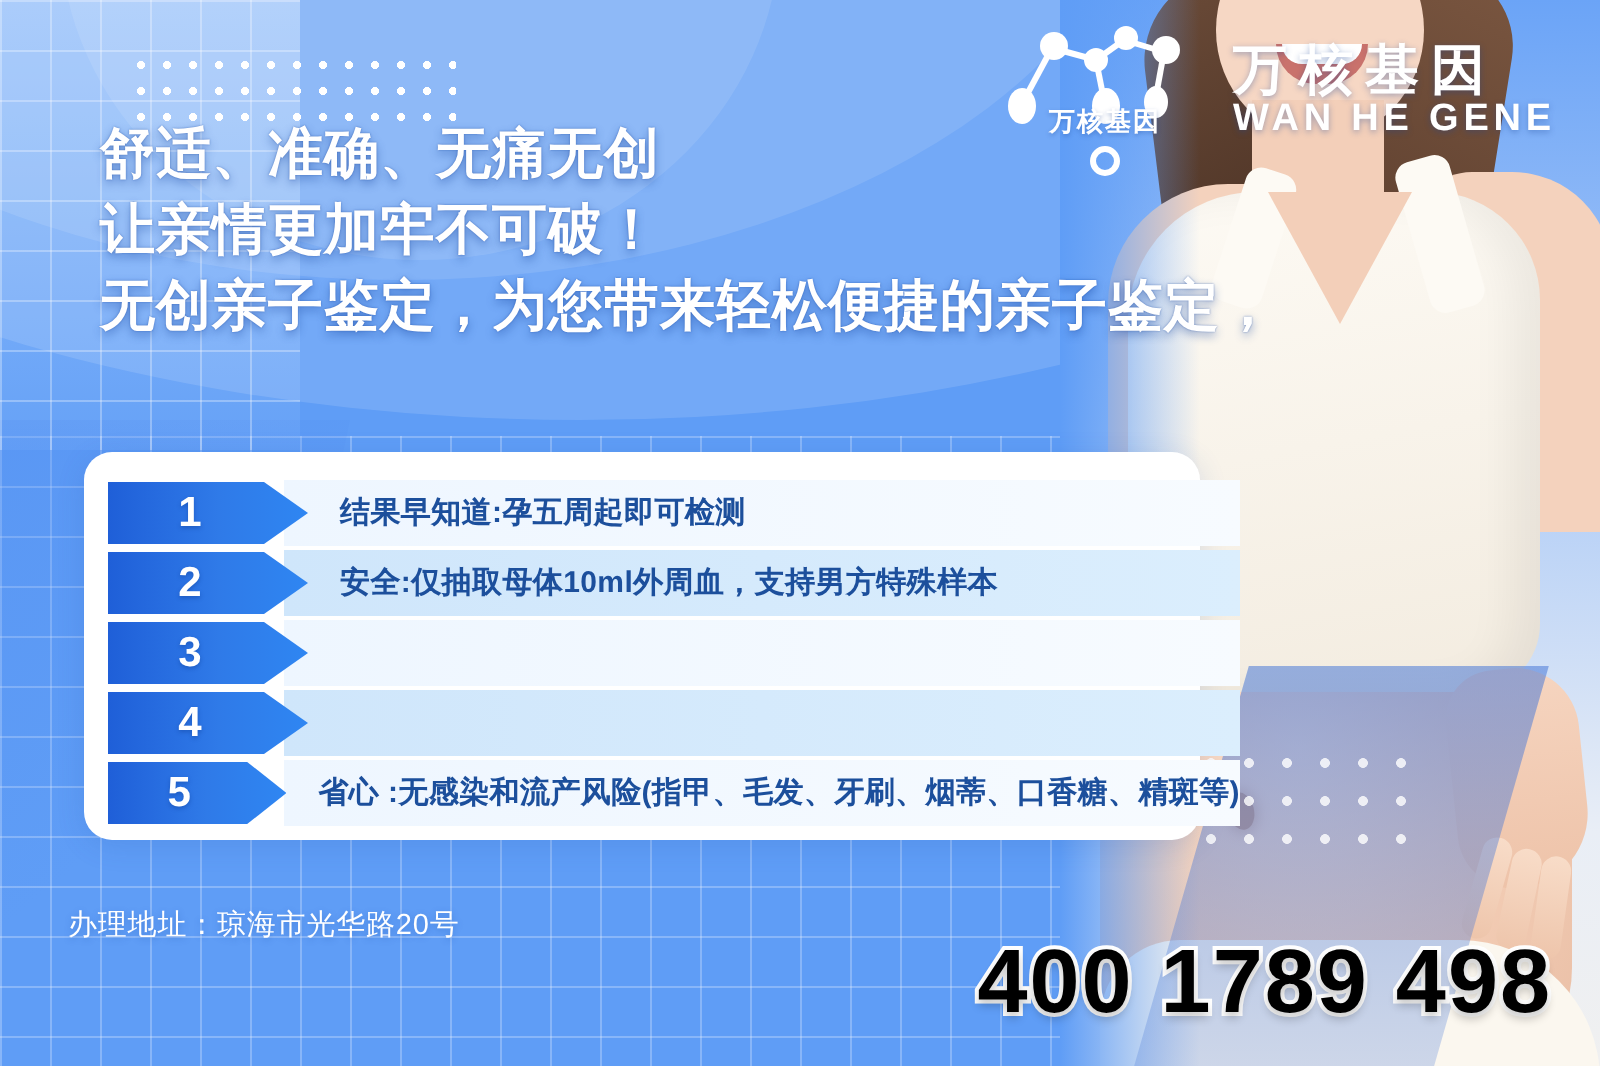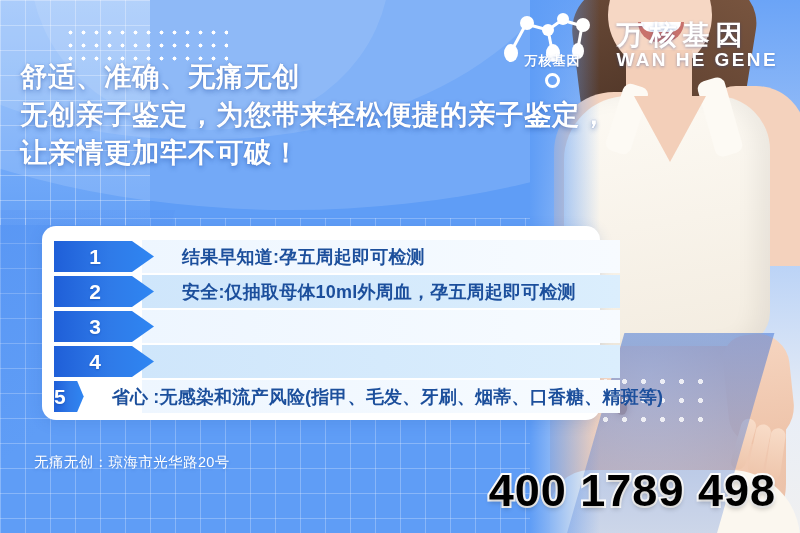--- a/index.html
+++ b/index.html
@@ -205,21 +205,21 @@
     color:#fff; font-size:27px; font-weight:700; letter-spacing:6px;
     line-height:1.05; text-shadow:0 1px 3px rgba(30,70,150,.40);
   }
   .logo-en{
     color:#fff; font-size:19px; font-weight:700; letter-spacing:2.4px;
     line-height:1.1; text-shadow:0 1px 3px rgba(30,70,150,.40);
   }
 
   
   .headline{
-    position:absolute; left:20px; top:58px; z-index:6;
+    position:absolute; left:50px; top:58px; z-index:6;
     color:#ffffff; font-weight:700; font-size:27.5px; line-height:38px;
     letter-spacing:.5px;
     text-shadow:0 2px 5px rgba(25,70,160,.45), 0 0 1px rgba(25,70,160,.6);
   }
   .headline div{ white-space:nowrap; }
 
   
   .card{
     position:absolute; left:42px; top:226px; width:558px; height:194px;
     background:#ffffff; border-radius:14px; z-index:5;
@@ -244,22 +244,22 @@
     clip-path:polygon(0 0, 78% 0, 100% 50%, 78% 100%, 0 100%);
     display:flex; align-items:center; justify-content:center;
     padding-right:18px;
     box-shadow:0 1px 2px rgba(20,60,150,.25);
   }
   .badge span{
     color:#fff; font-size:21px; font-weight:700; line-height:1;
     text-shadow:0 1px 2px rgba(10,50,130,.35);
   }
   .row-text{
-    position:relative; z-index:2; margin-left:28px;
-    color:#1c4f9c; font-size:18px; font-weight:600;
+    position:relative; z-index:2; margin-left:16px;
+    color:#1c4f9c; font-size:15px; font-weight:600;
     white-space:nowrap; letter-spacing:.2px;
   }
 
   
   .address{
     position:absolute; left:34px; top:453px; z-index:6;
     color:#ffffff; font-size:14.5px; font-weight:500; letter-spacing:.4px;
     text-shadow:0 1px 3px rgba(30,80,170,.35);
   }
 
@@ -342,41 +342,41 @@
       <div class="logo-ring"></div>
     </div>
     <div class="logo-text">
       <div class="logo-cn">万核基因</div>
       <div class="logo-en">WAN HE GENE</div>
     </div>
   </div>
 
   <div class="headline">
     <div>舒适、准确、无痛无创</div>
+    <div>让亲情更加牢不可破！</div>
     <div>无创亲子鉴定，为您带来轻松便捷的亲子鉴定，</div>
-    <div>让亲情更加牢不可破！</div>
   </div>
 
   <div class="card">
     <div class="rows">
 
       <div class="row odd">
         <div class="row-bg"></div>
         <div class="badge">
           <span>1</span>
         </div>
         <div class="row-text">结果早知道:孕五周起即可检测</div>
       </div>
 
       <div class="row even">
         <div class="row-bg"></div>
         <div class="badge">
           <span>2</span>
         </div>
-        <div class="row-text">安全:仅抽取母体10ml外周血，孕五周起即可检测</div>
+        <div class="row-text">安全:仅抽取母体10ml外周血，支持男方特殊样本</div>
       </div>
 
       <div class="row odd">
         <div class="row-bg"></div>
         <div class="badge">
           <span>3</span>
         </div>
       </div>
 
       <div class="row even">
@@ -390,17 +390,17 @@
         <div class="row-bg"></div>
         <div class="badge">
           <span>5</span>
         </div>
         <div class="row-text">省心 :无感染和流产风险(指甲、毛发、牙刷、烟蒂、口香糖、精斑等)</div>
       </div>
 
     </div>
   </div>
 
-  <div class="address">无痛无创：琼海市光华路20号</div>
+  <div class="address">办理地址：琼海市光华路20号</div>
 
   <div class="phone">400 1789 498</div>
 
 </div>
 
 </body></html>

